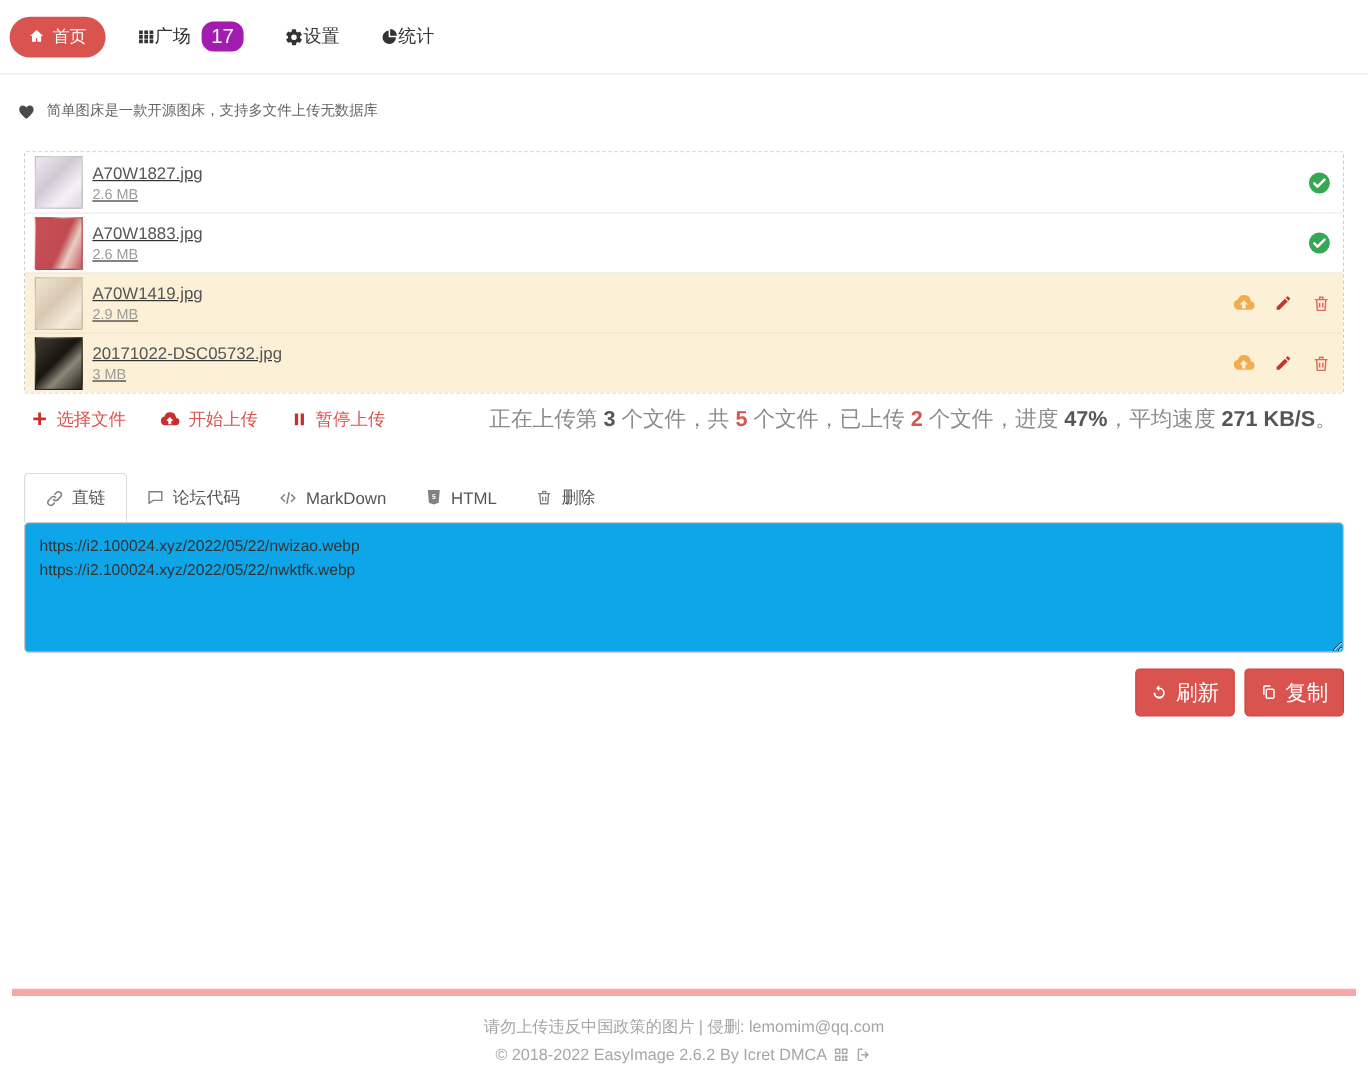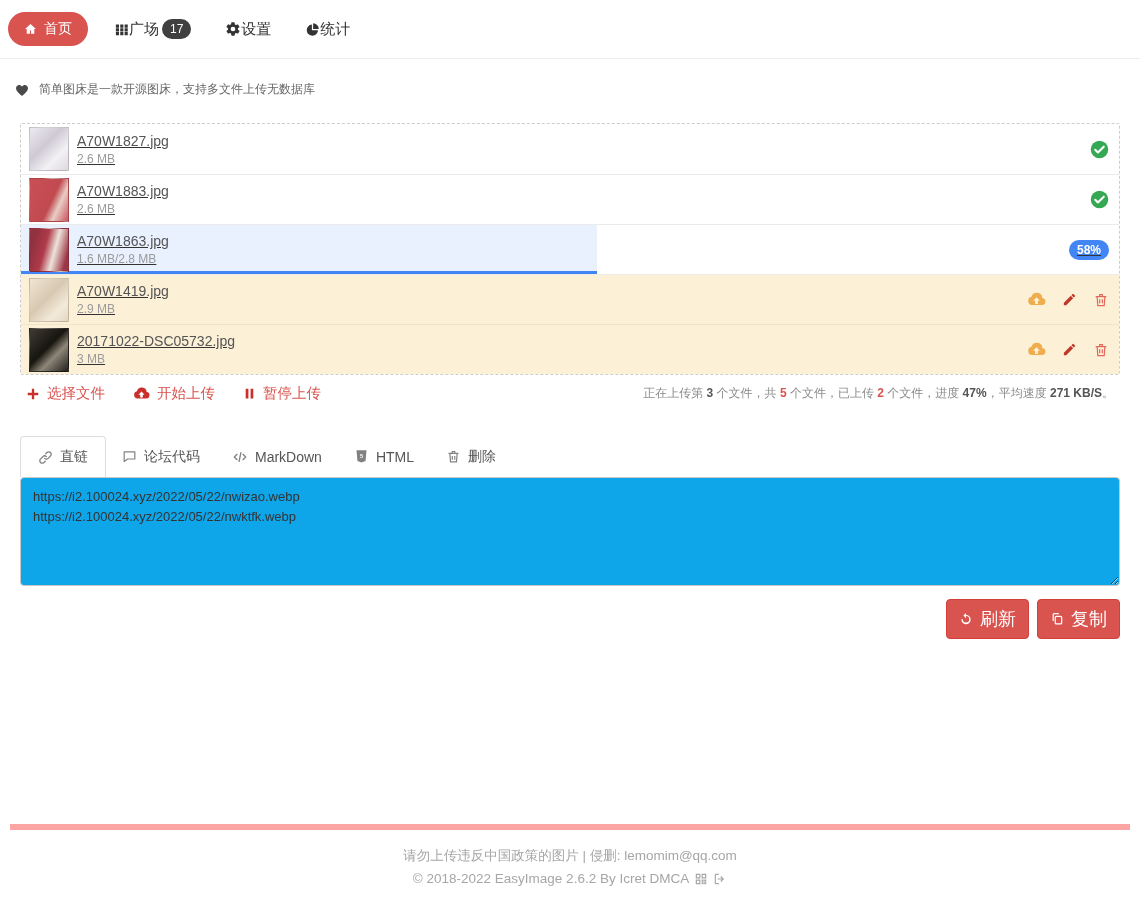--- a/index.html
+++ b/index.html
@@ -26,23 +26,23 @@
     display: inline-flex; align-items: center; gap: 7px;
     background: #d9534f; color: #fff;
     border-radius: 17px; padding: 8px 16px;
     font-size: 14px; cursor: pointer; border: none;
   }
   .nav-item {
     display: inline-flex; align-items: center; 
     color: #333; font-size: 15px; padding: 6px 8px; cursor: pointer;
   }
   .nav-badge {
-    background: #404040; color: #fff;
-    font-size: 12px; line-height: 1;
-    border-radius: 10px; padding: 4px 8px; margin-left: 3px;
+    background: #a21caf; color: #fff;
+    font-size: 17px; line-height: 1;
+    border-radius: 10px; padding: 4px 8px; margin-left: 9px;
   }
 
   
   .tagline {
     display: flex; align-items: center; gap: 9px;
     margin: 22px 14px 4px;
     color: #666; font-size: 12px;
   }
   .tagline .heart { color: #4a4a4a; }
 
@@ -96,21 +96,21 @@
   .upload-toolbar {
     margin: 0 20px;
     display: flex; align-items: center;
     padding: 9px 6px 9px 6px;
   }
   .tool-btns { display: flex; align-items: center; gap: 28px; }
   .tool-btn {
     display: inline-flex; align-items: center; gap: 7px;
     color: #d9534f; font-size: 14.5px; cursor: pointer;
   }
-  .upload-status { margin-left: auto; font-size: 12px; color: #8b8b8b; }
+  .upload-status { margin-left: auto; font-size: 18px; color: #8b8b8b; }
   .upload-status b { color: #555; }
   .upload-status .red { color: #d9534f; font-weight: bold; }
 
   
   .tabs {
     margin: 24px 20px 0;
     display: flex; align-items: stretch;
     font-size: 14px; color: #555;
   }
   .tab {
@@ -235,30 +235,20 @@
     <div class="row-right">
       <span>
           <svg viewBox="0 0 24 24" width="19" height="19">
             <circle cx="12" cy="12" r="11" fill="#34a853"></circle>
             <path d="M6.6 12.4l3.4 3.4 7.4-7.4" stroke="#fff" stroke-width="2.6" fill="none" stroke-linecap="round" stroke-linejoin="round"></path>
           </svg>
         </span>
     </div>
   </div>
 
-  <div class="file-row uploading">
-    <div class="thumb thumb-3"></div>
-    <div class="file-meta">
-      <span class="file-name">A70W1863.jpg</span>
-      <span class="file-size">1.6 MB/2.8 MB</span>
-    </div>
-    <div class="row-right">
-      <span class="pct-badge">58%</span>
-    </div>
-  </div>
 
   <div class="file-row pending">
     <div class="thumb thumb-4"></div>
     <div class="file-meta">
       <span class="file-name">A70W1419.jpg</span>
       <span class="file-size">2.9 MB</span>
     </div>
     <div class="row-right">
       <span class="row-action">
           <svg viewBox="0 0 24 24" width="19" height="19" fill="#f0ad4e">

